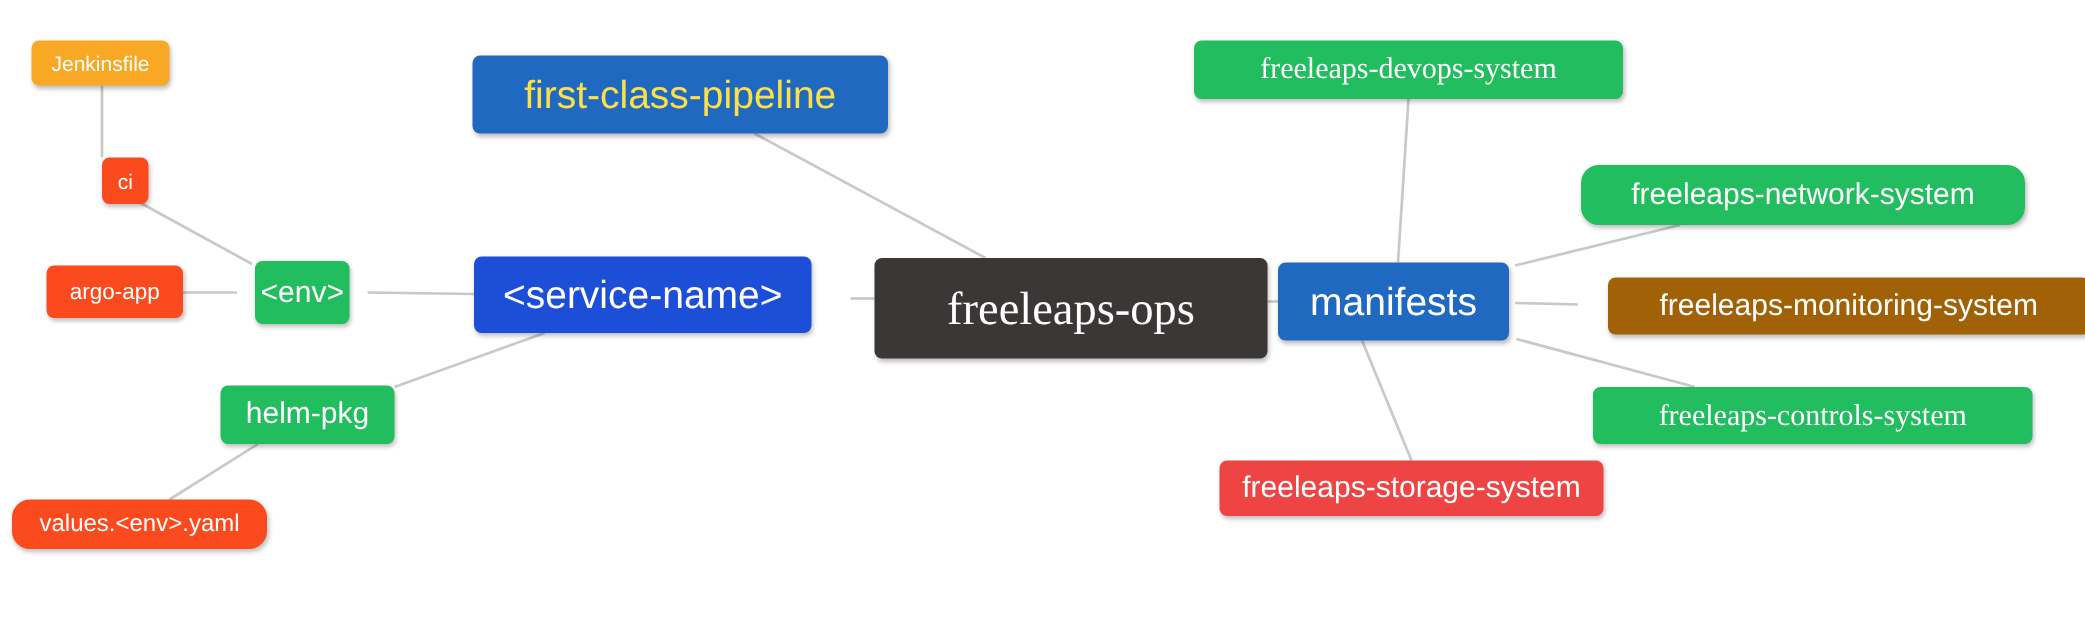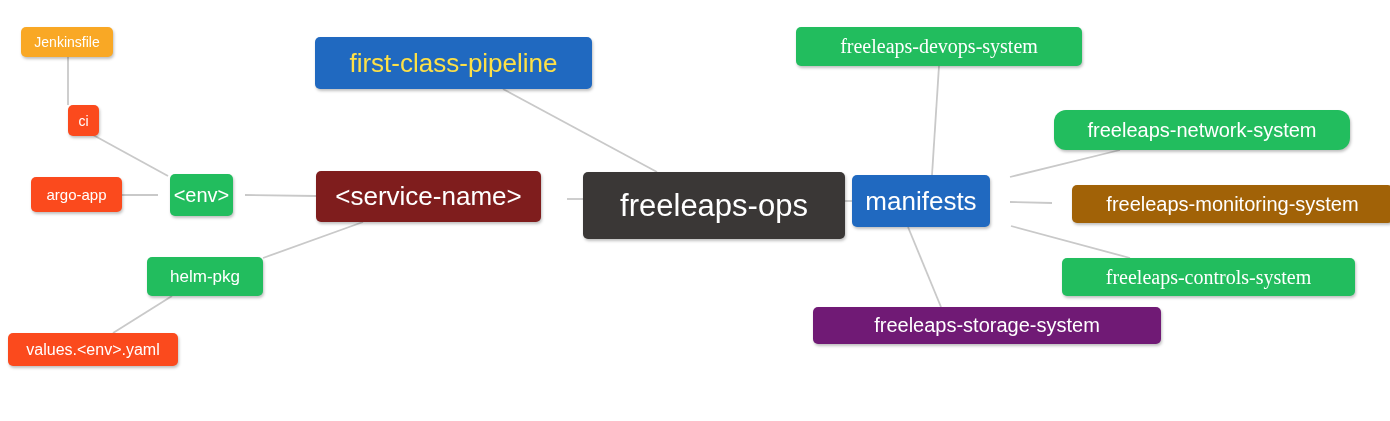--- a/index.html
+++ b/index.html
@@ -54,25 +54,25 @@
       <line x1="1010" y1="177" x2="1120" y2="150" stroke="#c9c9c9" stroke-width="1.8"></line>
       <line x1="1010" y1="202" x2="1052" y2="203" stroke="#c9c9c9" stroke-width="1.8"></line>
       <line x1="1011" y1="226" x2="1130" y2="258" stroke="#c9c9c9" stroke-width="1.8"></line>
       <line x1="908" y1="227" x2="941" y2="307" stroke="#c9c9c9" stroke-width="1.8"></line>
     </svg>
   <div id="node-layer">
       <div class="node" style="left: 21px; top: 27px; width: 92px; height: 30px; font-size: 14px; background: rgb(249, 168, 37); color: rgb(255, 255, 255);">Jenkinsfile</div>
       <div class="node" style="left: 68px; top: 105px; width: 31px; height: 31px; font-size: 14px; background: rgb(251, 74, 29); color: rgb(255, 255, 255);">ci</div>
       <div class="node" style="left: 31px; top: 177px; width: 91px; height: 35px; font-size: 15px; background: rgb(251, 74, 29); color: rgb(255, 255, 255);">argo-app</div>
       <div class="node" style="left: 158px; top: 174px; width: 63px; height: 42px; font-size: 20px; background: rgb(34, 189, 94); color: rgb(255, 255, 255); margin-left: 12px;">&lt;env&gt;</div>
-      <div class="node" style="left: 147px; top: 257px; width: 116px; height: 39px; font-size: 17px; background: rgb(34, 189, 94); color: rgb(255, 255, 255);">helm-pkg</div>
-      <div class="node" style="left: 8px; top: 333px; width: 170px; height: 33px; font-size: 16px; background: rgb(251, 74, 29); color: rgb(255, 255, 255);">values.&lt;env&gt;.yaml</div>
+      <div class="node" style="left: 147px; top: 257px; width: 116px; height: 39px; font-size: 20px; background: rgb(34, 189, 94); color: rgb(255, 255, 255);">helm-pkg</div>
+      <div class="node" style="left: 8px; top: 333px; width: 170px; height: 33px; font-size: 16px; background: rgb(251, 74, 29); color: rgb(255, 255, 255); border-radius: 12px;">values.&lt;env&gt;.yaml</div>
       <div class="node" style="left: 315px; top: 37px; width: 277px; height: 52px; font-size: 26px; background: rgb(32, 105, 192); color: #fde047;">first-class-pipeline</div>
-      <div class="node" style="left: 316px; top: 171px; width: 225px; height: 51px; font-size: 26px; background: #7f1d1d; color: rgb(255, 255, 255);">&lt;service-name&gt;</div>
-      <div class="node" style="left: 583px; top: 172px; width: 262px; height: 67px; font-size: 31px; background: rgb(58, 55, 54); color: rgb(255, 255, 255);">freeleaps-ops</div>
-      <div class="node" style="left: 852px; top: 175px; width: 138px; height: 52px; font-size: 26px; background: rgb(32, 105, 192); color: rgb(255, 255, 255);">manifests</div>
+      <div class="node" style="left: 316px; top: 171px; width: 225px; height: 51px; font-size: 26px; background: #1d4ed8; color: rgb(255, 255, 255);">&lt;service-name&gt;</div>
+      <div class="node" style="left: 583px; top: 172px; width: 262px; height: 67px; font-size: 31px; background: rgb(58, 55, 54); color: rgb(255, 255, 255); font-family: Liberation Serif, serif;">freeleaps-ops</div>
+      <div class="node" style="left: 852px; top: 175px; width: 154px; height: 52px; font-size: 26px; background: rgb(32, 105, 192); color: rgb(255, 255, 255);">manifests</div>
       <div class="node" style="left: 796px; top: 27px; width: 286px; height: 39px; font-size: 20px; background: rgb(34, 189, 94); color: rgb(255, 255, 255); font-family: Liberation Serif, serif;">freeleaps-devops-system</div>
       <div class="node" style="left: 1054px; top: 110px; width: 296px; height: 40px; font-size: 20px; background: rgb(34, 189, 94); color: rgb(255, 255, 255); border-radius: 12px;">freeleaps-network-system</div>
       <div class="node" style="left: 1072px; top: 185px; width: 321px; height: 38px; font-size: 20px; background: #a16207; color: rgb(255, 255, 255);">freeleaps-monitoring-system</div>
       <div class="node" style="left: 1062px; top: 258px; width: 293px; height: 38px; font-size: 20px; background: rgb(34, 189, 94); color: rgb(255, 255, 255); font-family: Liberation Serif, serif;">freeleaps-controls-system</div>
-      <div class="node" style="left: 813px; top: 307px; width: 348px; height: 37px; font-size: 20px; background: #701a75; color: rgb(255, 255, 255);">freeleaps-storage-system</div>
+      <div class="node" style="left: 813px; top: 307px; width: 256px; height: 37px; font-size: 20px; background: #ef4444; color: rgb(255, 255, 255);">freeleaps-storage-system</div>
     </div>
 </div>
 
 </body></html>

